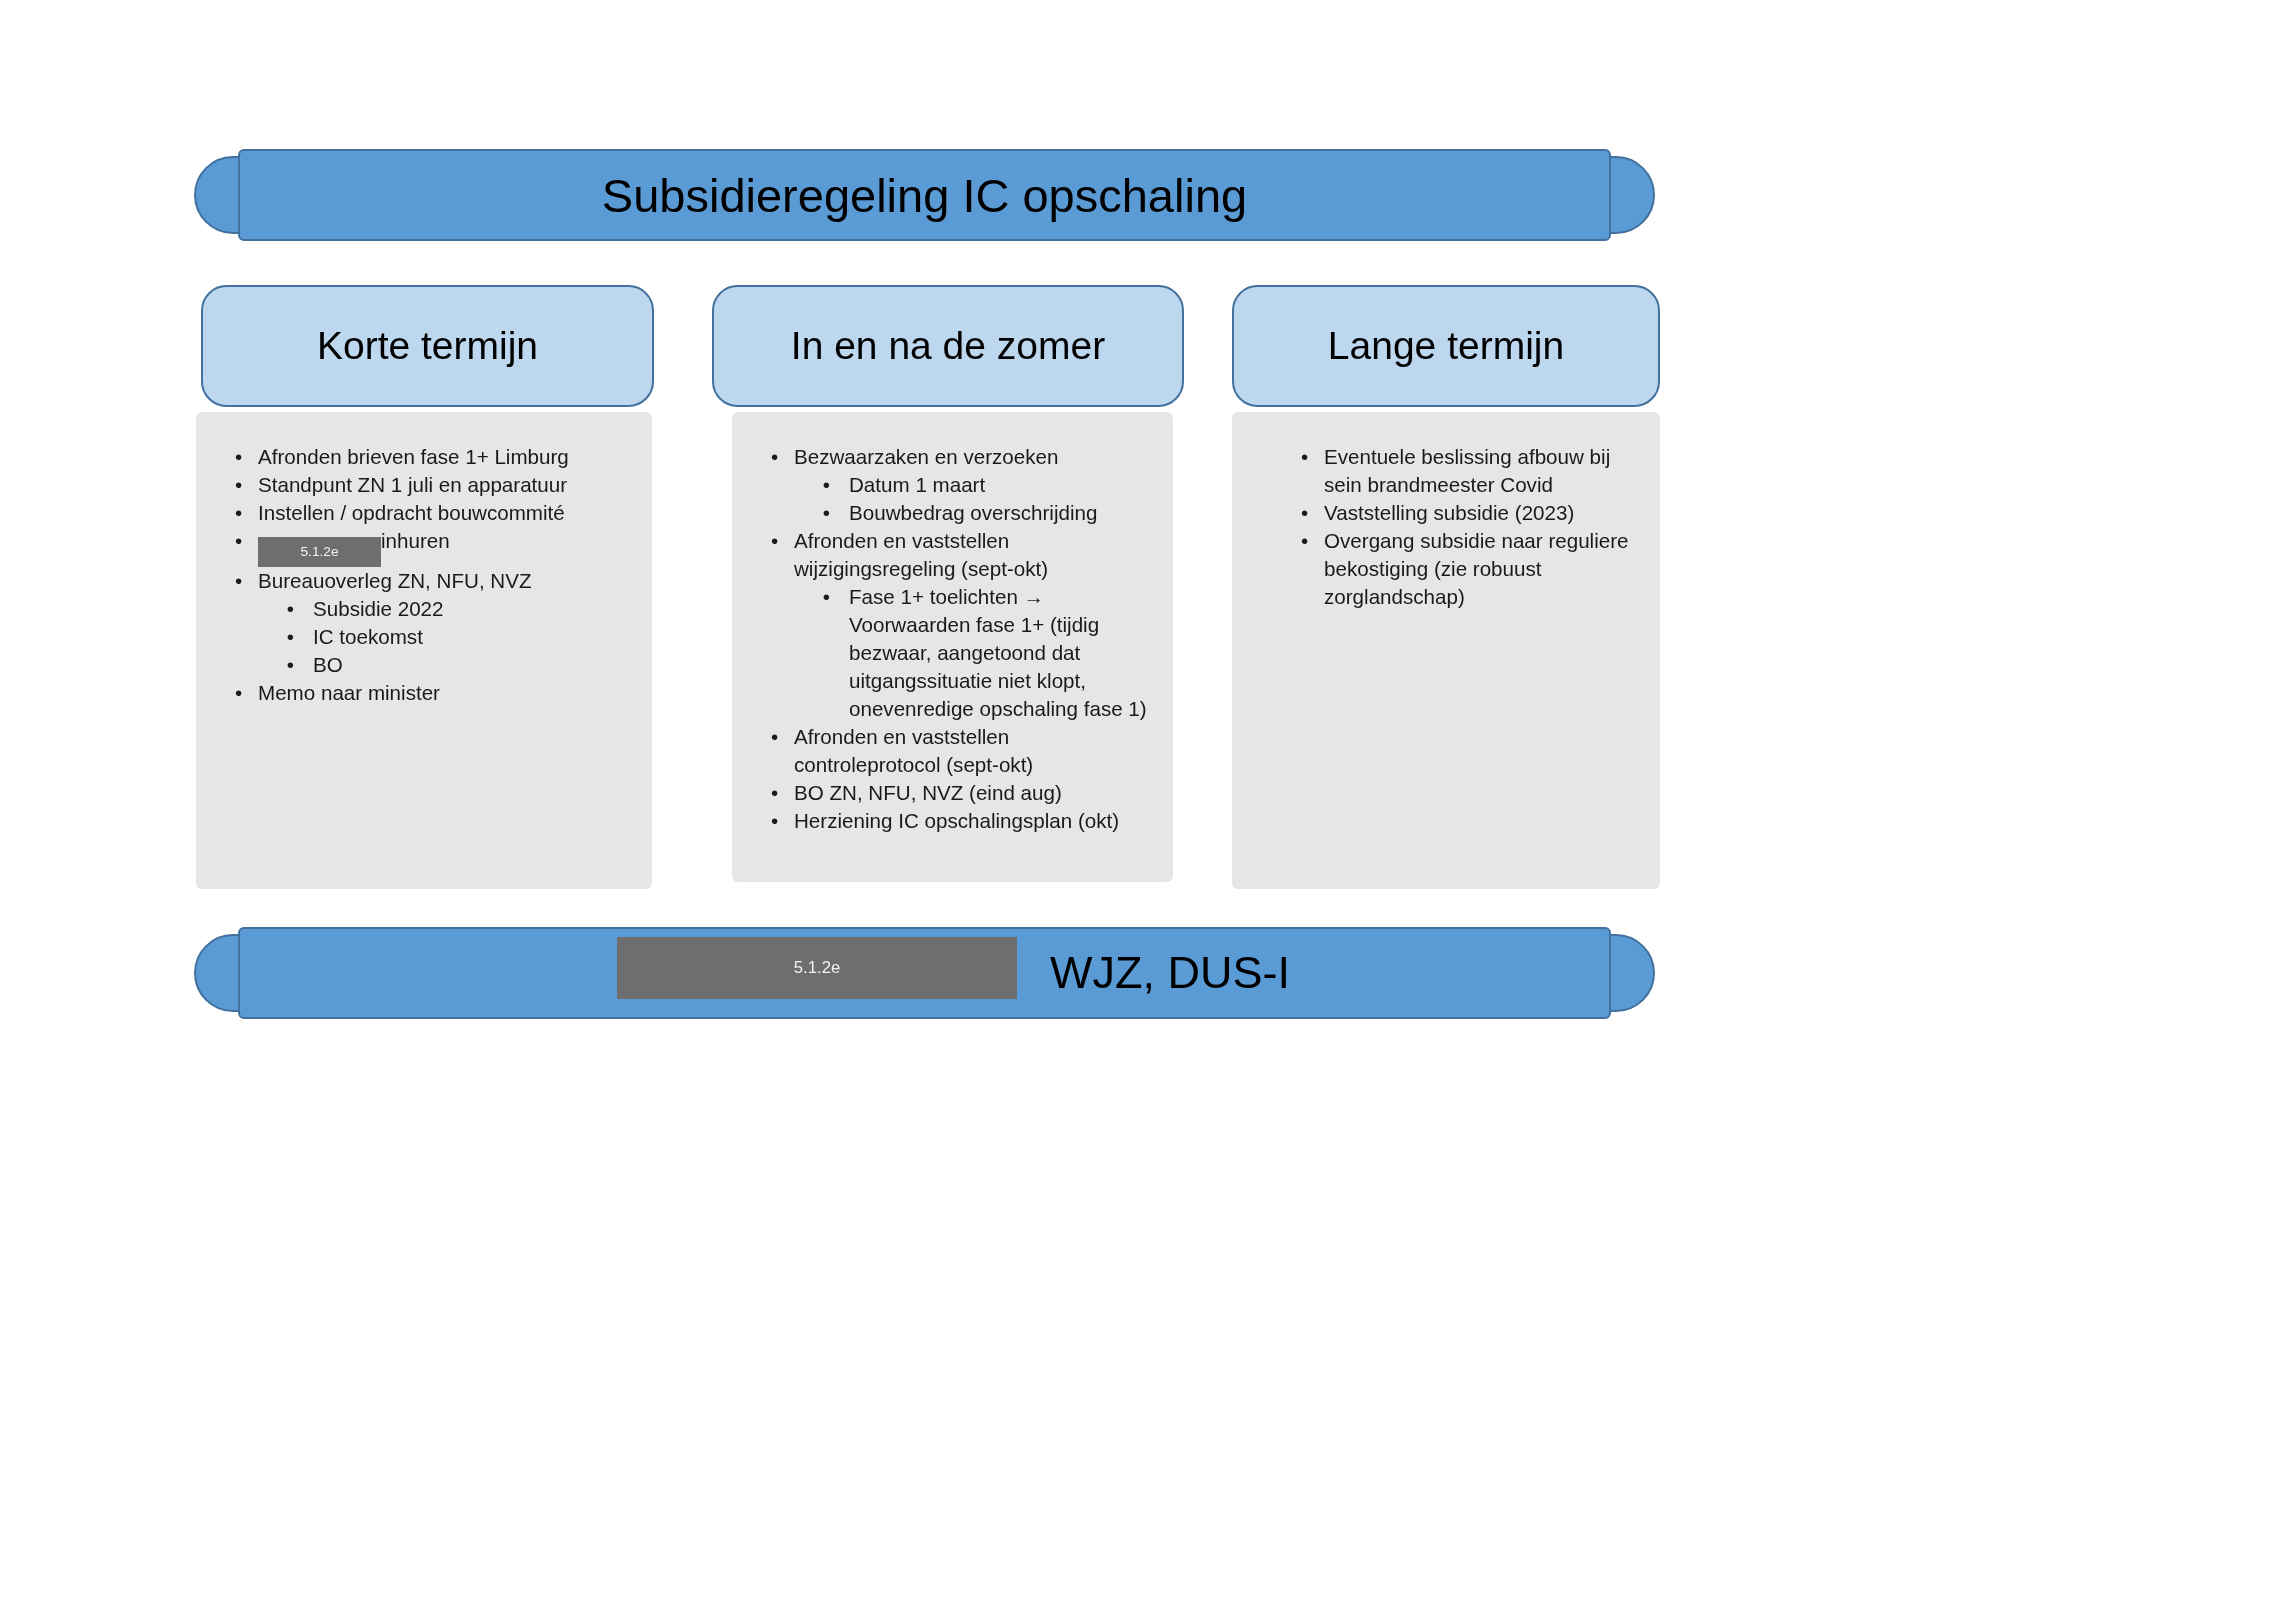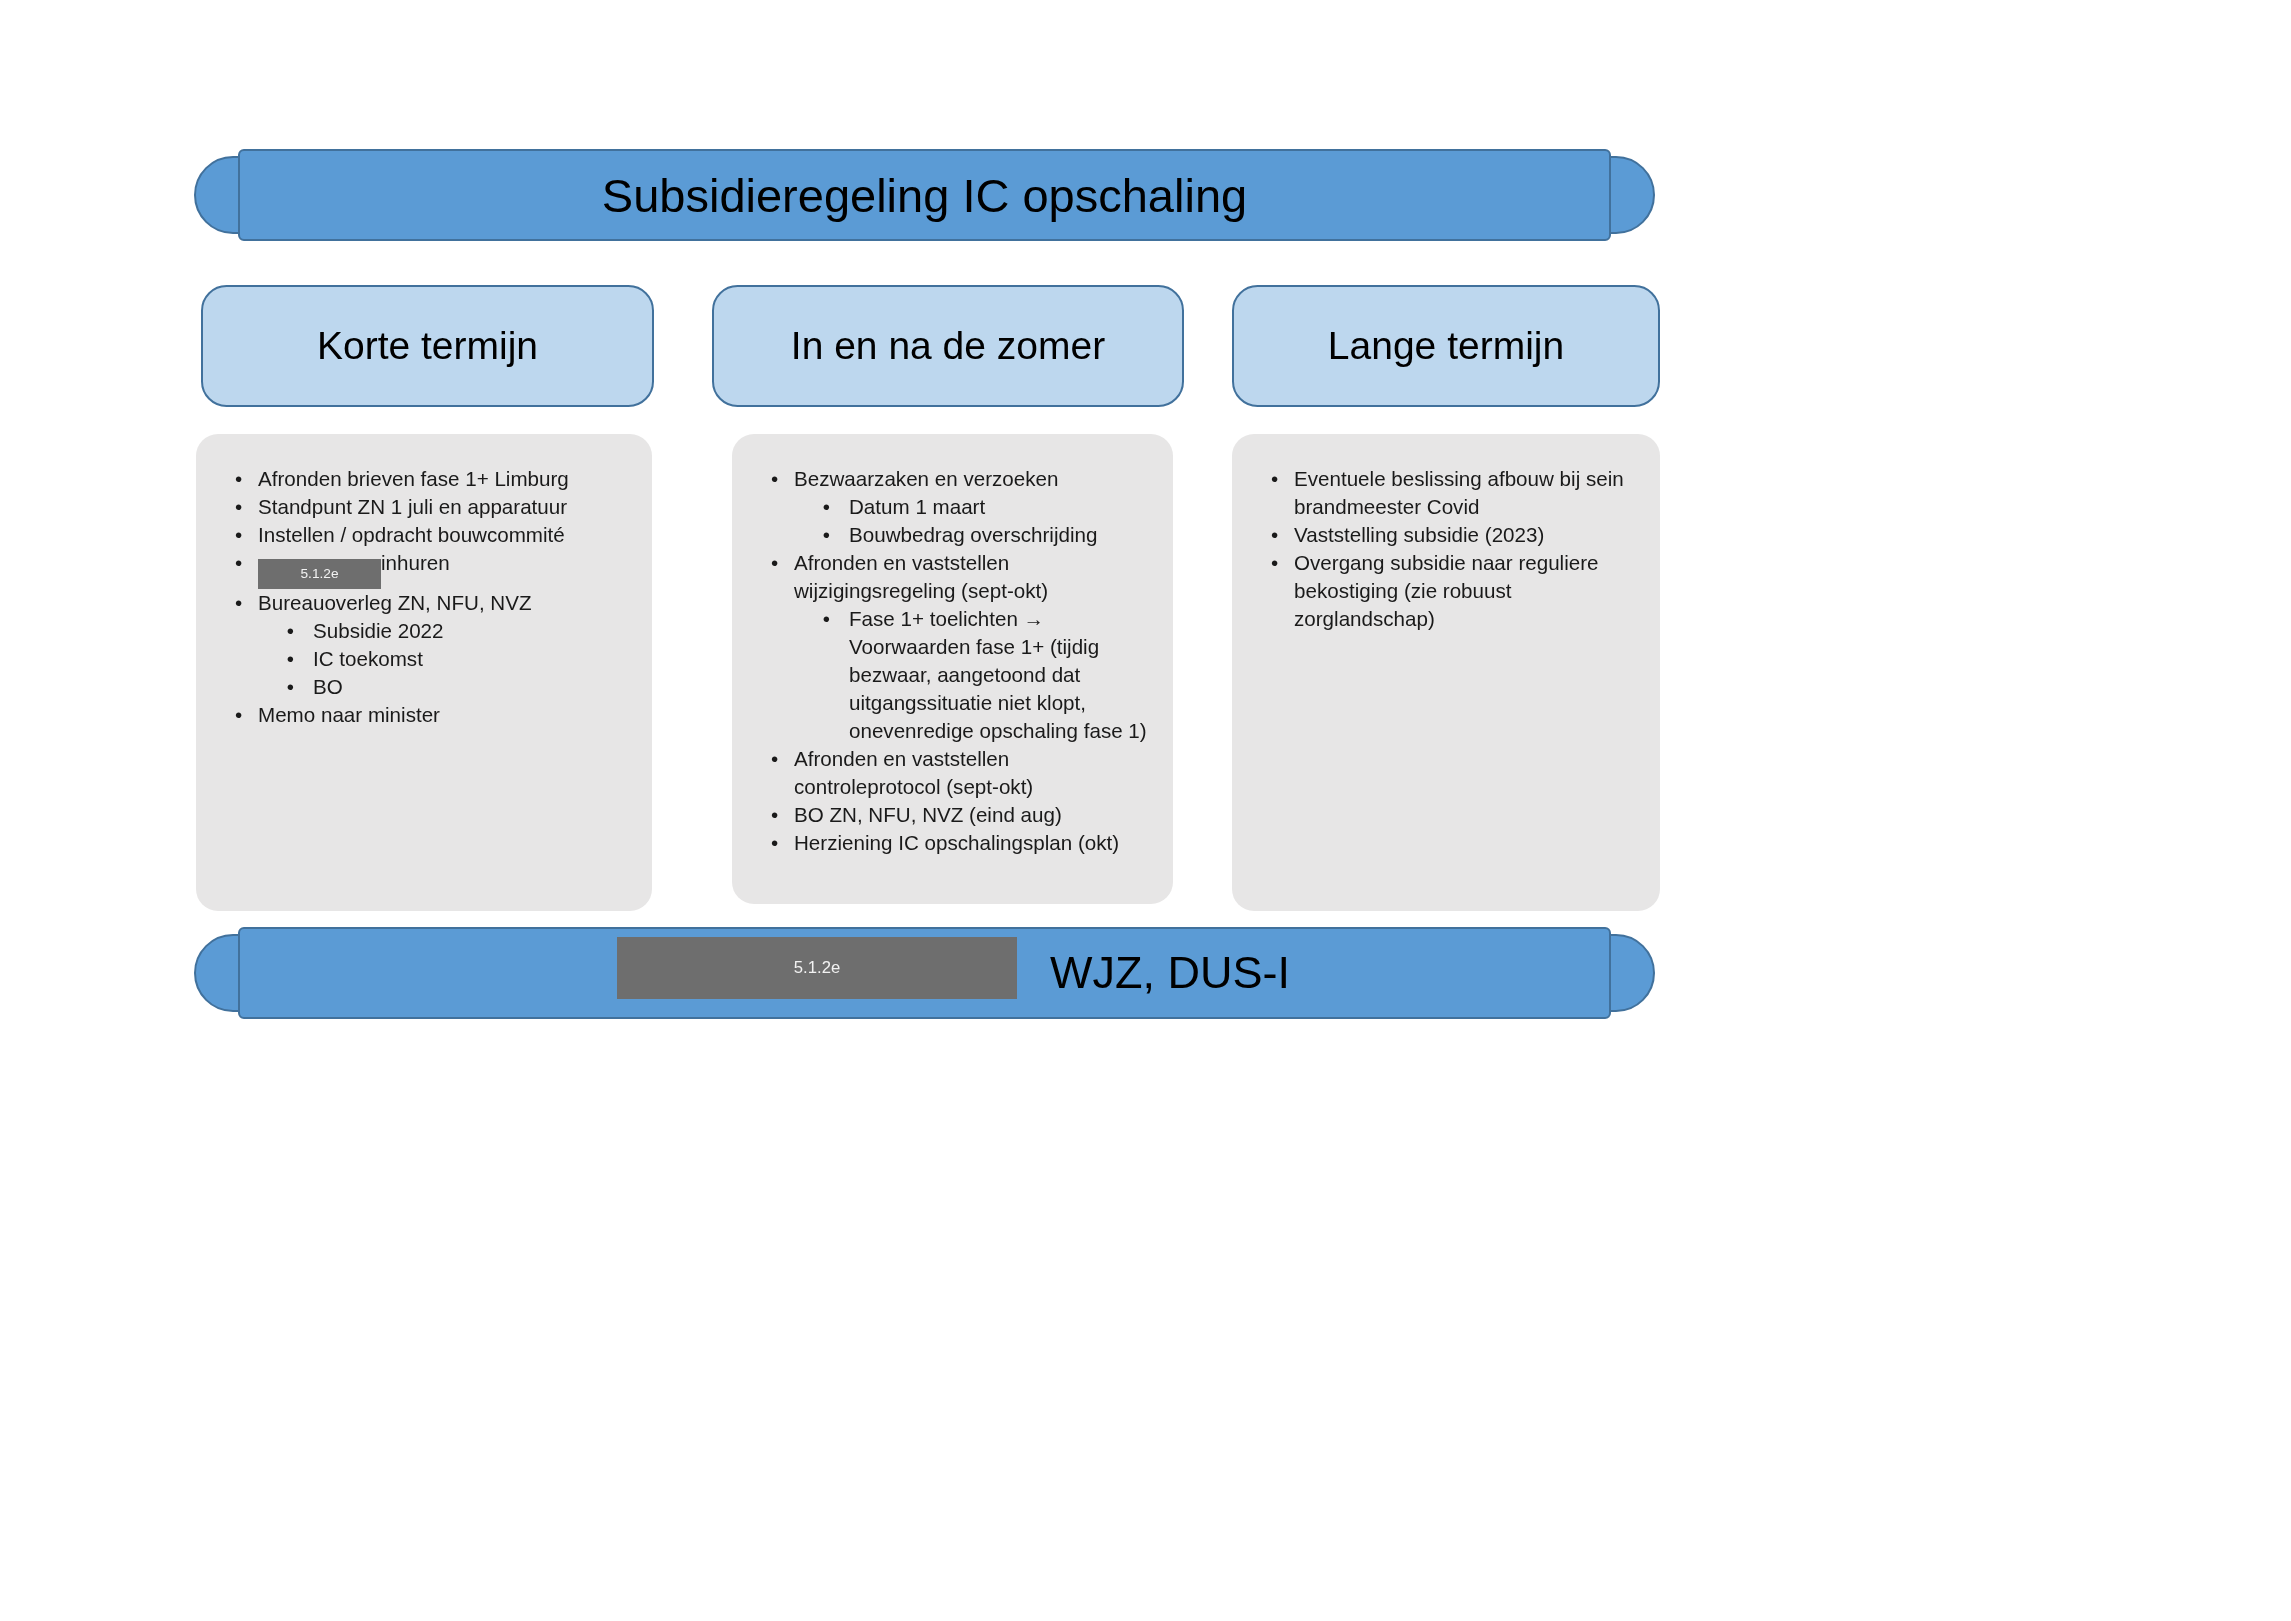--- a/index.html
+++ b/index.html
@@ -55,28 +55,28 @@
     border-radius:25.5px;
     box-sizing:border-box;
     display:flex;align-items:center;justify-content:center;
     font-size:39px;color:#000;
   }
   .col-header.c0{left:201px;width:453px;}
   .col-header.c1{left:712px;width:472px;}
   .col-header.c2{left:1232px;width:428px;}
   
   .content-box{
-    position:absolute;top:434px;
+    position:absolute;top:412px;
     background:var(--content-fill);
-    border-radius:22px;
+    border-radius:6px;
     box-sizing:border-box;
   }
   .content-box.c0{left:196px;width:456px;height:477px;}
   .content-box.c1{left:732px;width:441px;height:470px;}
-  .content-box.c2{left:1232px;width:428px;height:477px;}
+  .content-box.c2{left:1232px;width:428px;height:477px;padding-left:30px;}
   .content-box ul{
     list-style:none;margin:0;
     padding:31px 17.6px 0 0;
     font-size:20.6px;line-height:28px;
   }
   li.lvl1{position:relative;margin-left:33px;padding-left:29px;}
   li.lvl1::before{content:"\2022";position:absolute;left:5.9px;}
   li.lvl2{position:relative;margin-left:83px;padding-left:34px;}
   li.lvl2::before{content:"\2022";position:absolute;left:7.8px;}
   

